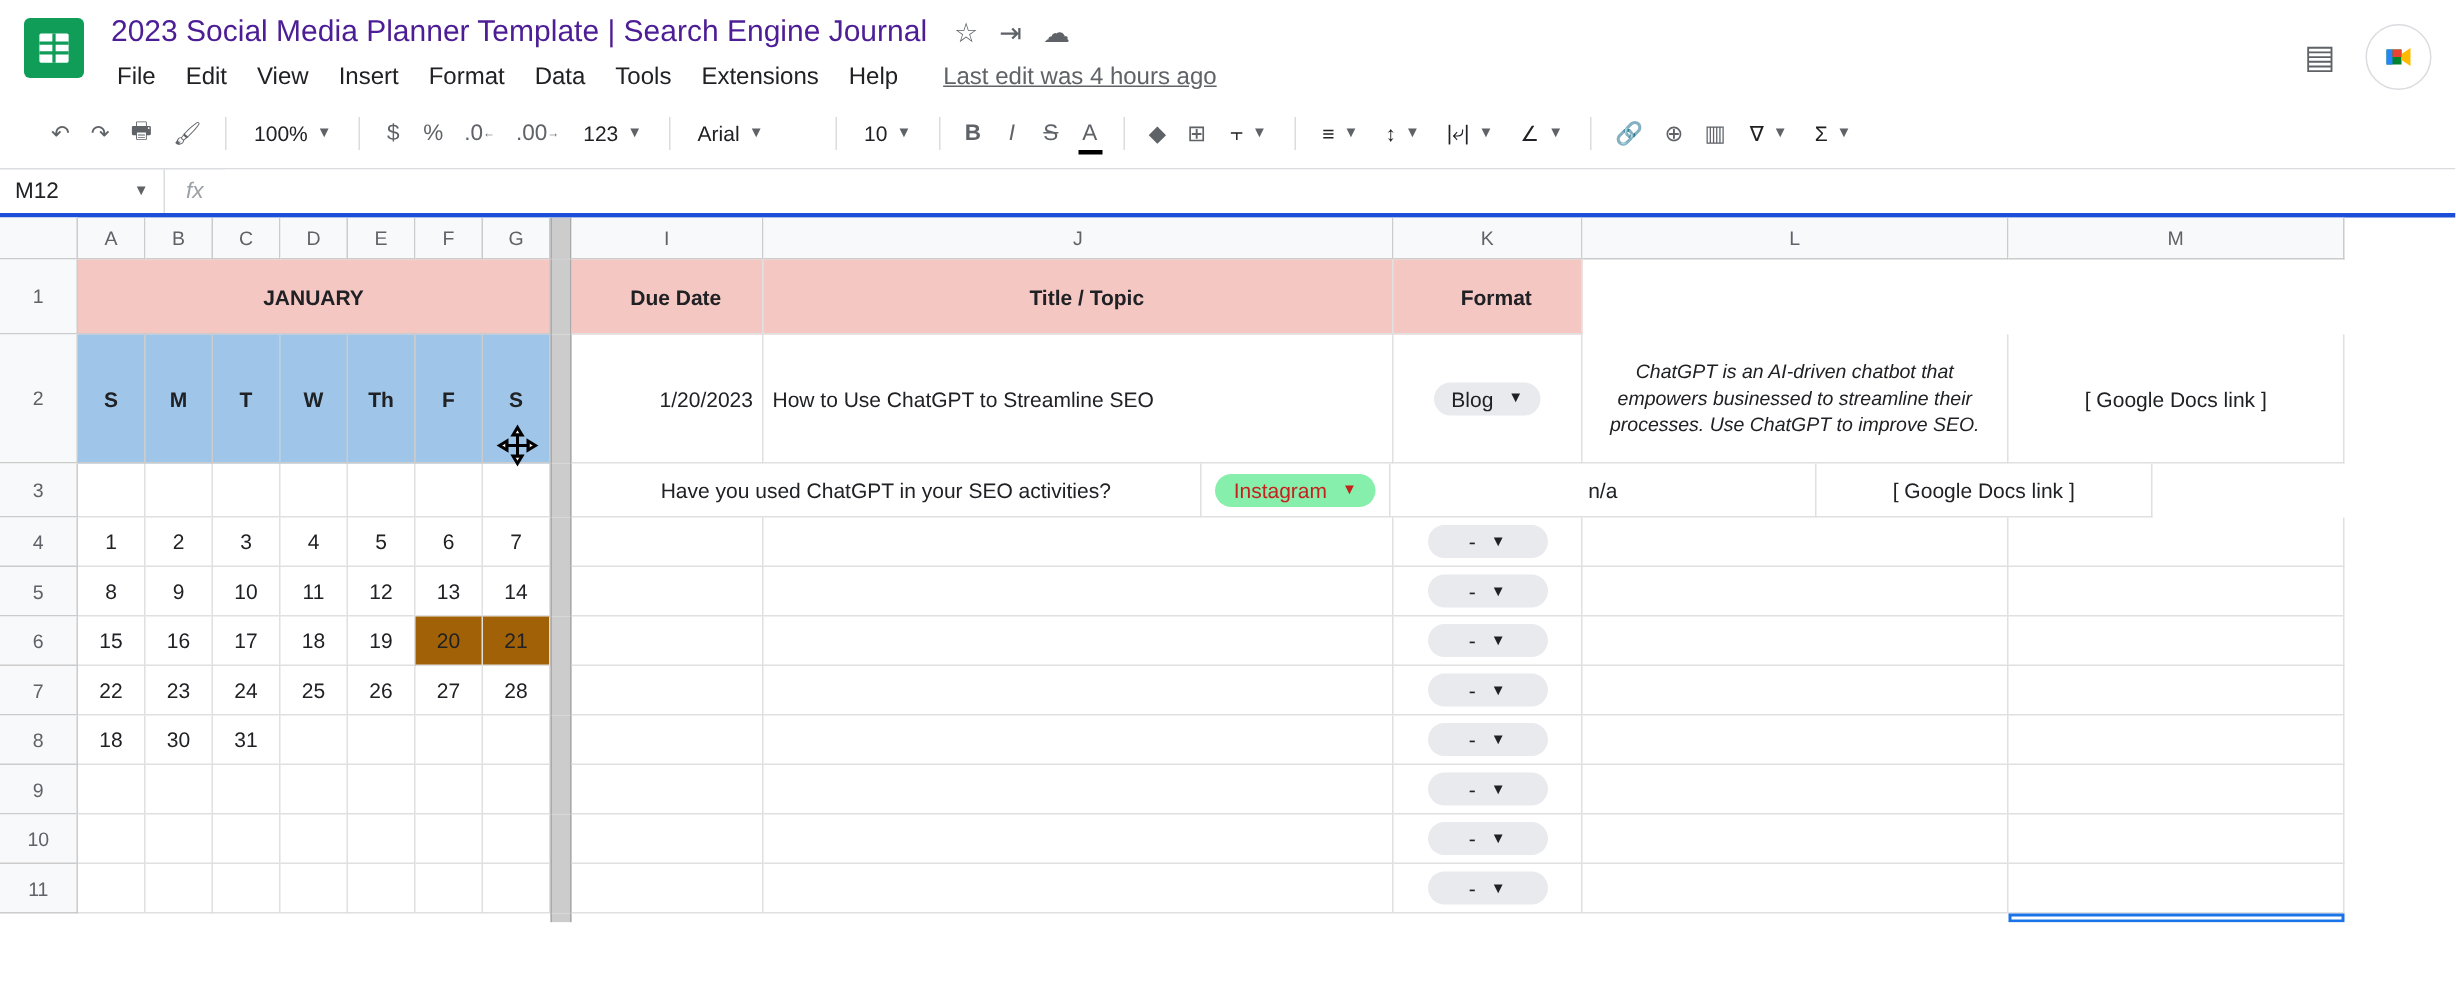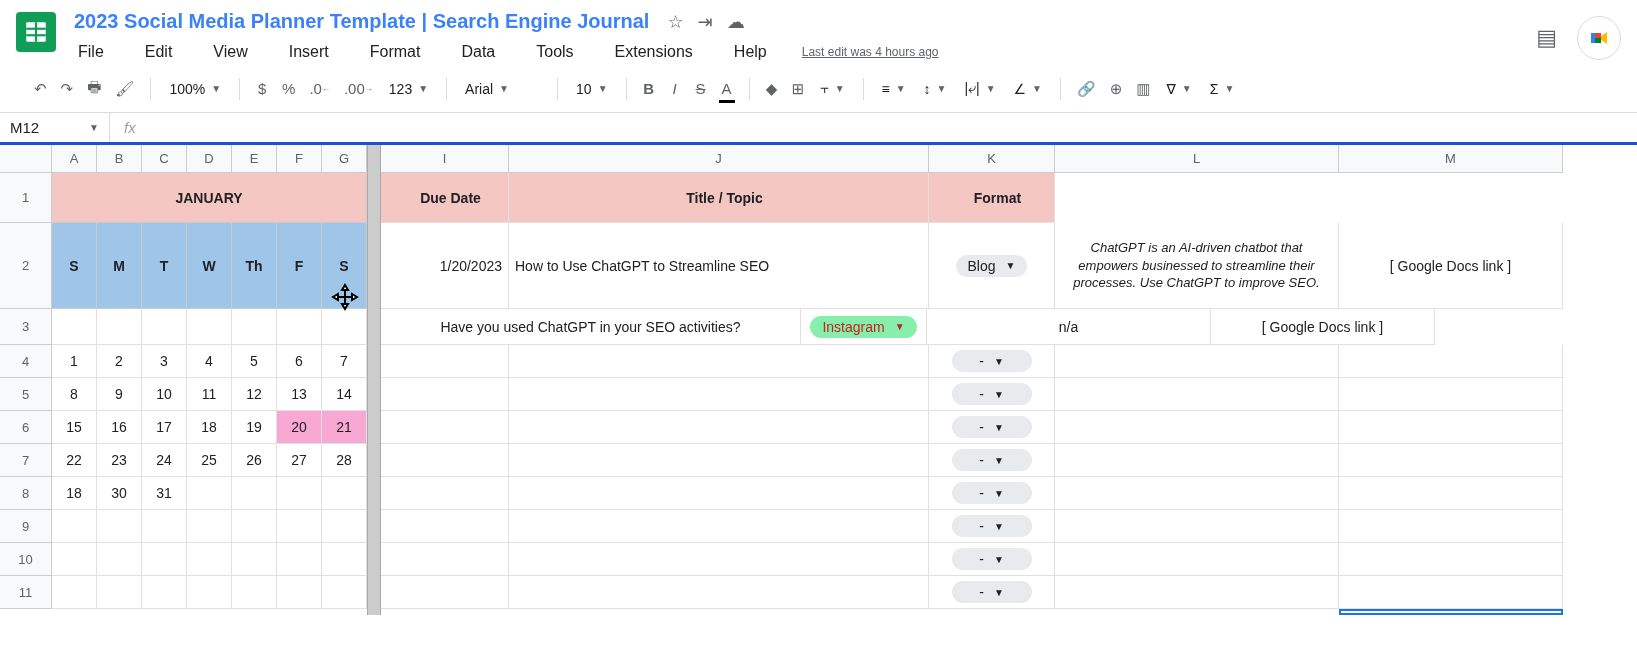--- a/index.html
+++ b/index.html
@@ -4,26 +4,26 @@
 <style>
 * { box-sizing: border-box; margin: 0; padding: 0; font-family: Arial, sans-serif; }
 body { background: #fff; color: #202124; font-size: 14px; overflow: hidden; }
 
 
 .header { display: flex; align-items: flex-start; padding: 8px 16px 0; gap: 12px; }
 .logo { width: 40px; height: 40px; background: #0f9d58; border-radius: 4px; display: flex; align-items: center; justify-content: center; margin-top: 4px; }
 .logo svg { width: 26px; height: 26px; fill: #fff; }
 .title-area { flex: 1; }
 .title-row { display: flex; align-items: center; gap: 12px; }
-.doc-title { font-size: 20px; color: #3b82f6; font-weight: 700; padding: 2px 6px; }
+.doc-title { font-size: 20px; color: #4c1d95; font-weight: 400; padding: 2px 6px; }
 .title-icons { display: flex; gap: 14px; color: #5f6368; }
 .title-icons span { cursor: pointer; font-size: 18px; }
-.menu-bar { display: flex; gap: 21px; margin-top: 4px; align-items: center; }
+.menu-bar { display: flex; gap: 0; margin-top: 4px; align-items: center; }
 .menu-item { padding: 4px 10px; font-size: 16px; color: #202124; cursor: pointer; border-radius: 4px; }
-.last-edit { font-size: 12px; color: #5f6368; text-decoration: underline; margin-left: 4px; cursor: pointer; }
+.last-edit { font-size: 16px; color: #5f6368; text-decoration: underline; margin-left: 20px; cursor: pointer; }
 .header-right { display: flex; align-items: center; gap: 20px; padding-top: 8px; }
 .comment-icon { font-size: 22px; color: #5f6368; cursor: pointer; }
 .meet-icon { width: 44px; height: 44px; border-radius: 50%; border: 1px solid #dadce0; display: flex; align-items: center; justify-content: center; cursor: pointer; }
 
 
 .toolbar { display: flex; align-items: center; padding: 8px 28px; gap: 2px; border-bottom: 1px solid #dadce0; height: 48px; }
 .tb-btn { padding: 6px 6px; color: #5f6368; cursor: pointer; border-radius: 4px; display: flex; align-items: center; font-size: 15px; min-width: 24px; justify-content: center; }
 .tb-sep { width: 1px; height: 22px; background: #dadce0; margin: 0 8px; }
 .tb-select { display: flex; align-items: center; gap: 6px; padding: 4px 8px; cursor: pointer; }
 .tb-select .arrow { font-size: 10px; color: #5f6368; }
@@ -68,21 +68,21 @@
 .rn { height: 33px; }
 
 
 .january { background: #f4c7c3; font-weight: bold; }
 .pink-hdr { background: #f4c7c3; font-weight: bold; padding-left: 18px; }
 
 
 .day-hdr { background: #9fc5e8; font-weight: bold; border-right: 1px solid #ccc; border-bottom: 1px solid #ccc; }
 
 
-.cal-hl { background: #f9a8d4; }
+.cal-hl { background: #a16207; }
 
 
 .chip { display: inline-flex; align-items: center; gap: 10px; padding: 3px 12px; border-radius: 14px; font-size: 14px; cursor: pointer; }
 .chip-blog { background: #e8eaed; color: #202124; }
 .chip-ig { background: #86efac; color: #c5221f; }
 .chip-empty { background: #e8eaed; color: #202124; min-width: 80px; justify-content: center; }
 .chip .arrow { font-size: 10px; }
 
 .meta-text { font-style: italic; text-align: center; font-size: 13px; line-height: 1.35; }
 .doc-link { text-align: center; }

